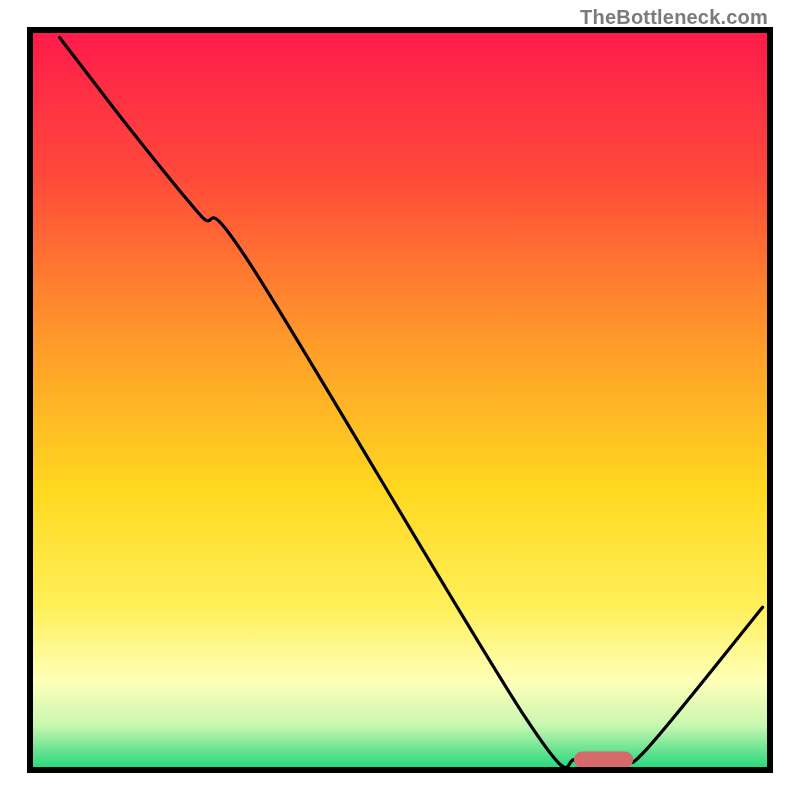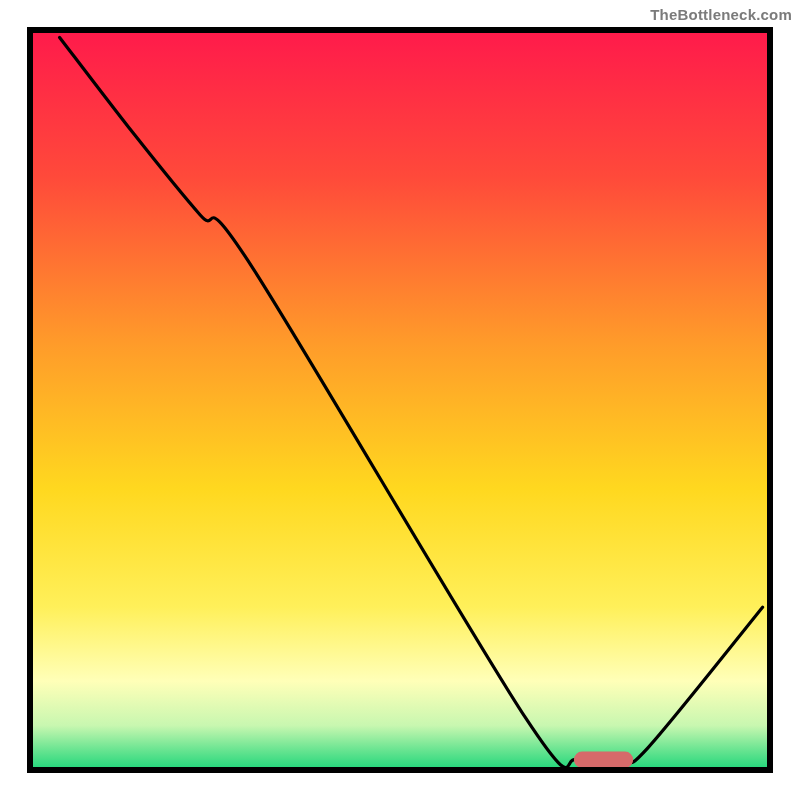--- a/index.html
+++ b/index.html
@@ -11,22 +11,22 @@
     font-family: Arial, Helvetica, sans-serif;
   }
   .container {
     position: relative;
     width: 800px;
     height: 800px;
   }
   .watermark {
     position: absolute;
     top: 6px;
-    right: 8px;
-    font-size: 15px;
+    right: 32px;
+    font-size: 20px;
     font-weight: 600;
     color: #7b7b7b;
     letter-spacing: 0.2px;
   }
   svg {
     display: block;
   }
 </style>
 </head>
 <body>

